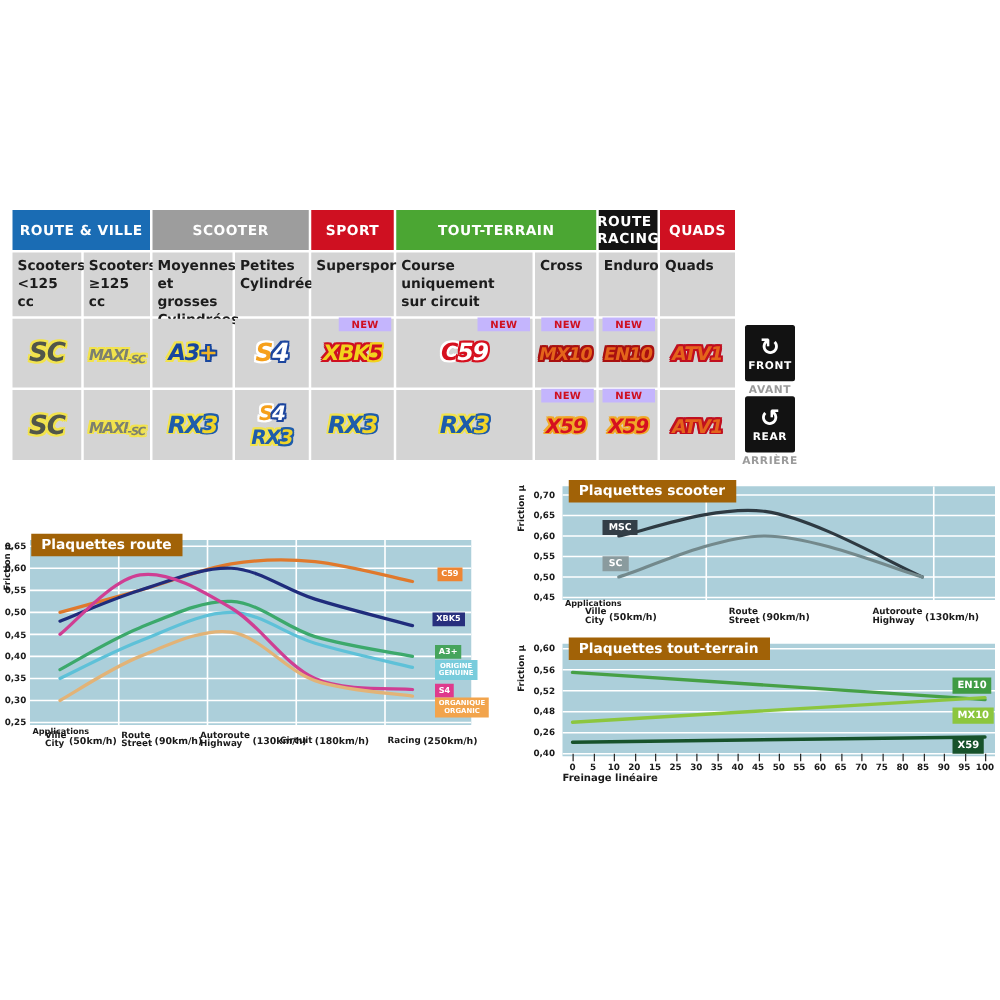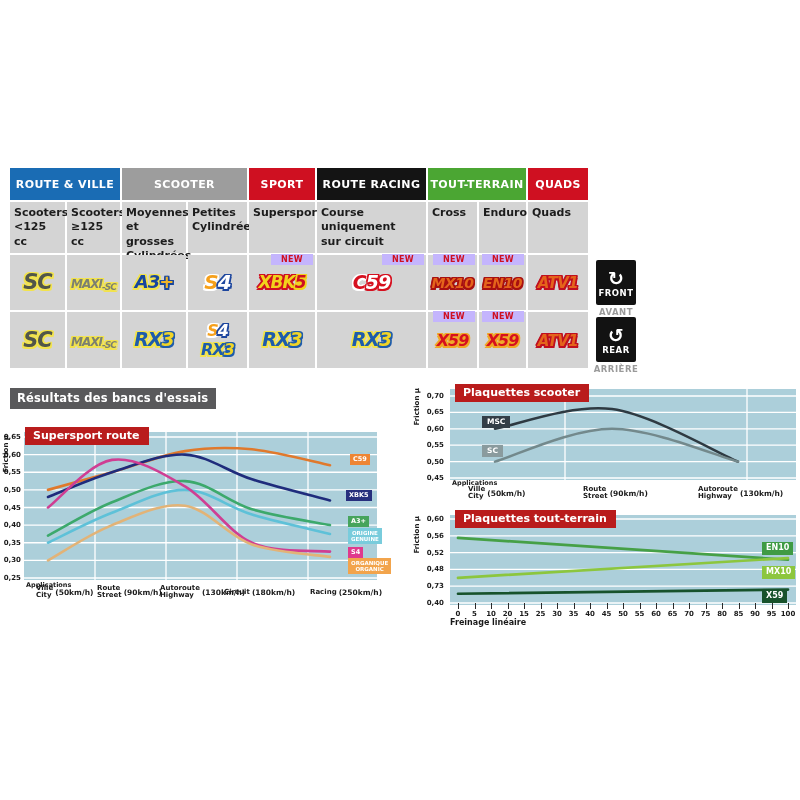--- a/index.html
+++ b/index.html
@@ -54,21 +54,21 @@
   .pos-fr { color:#9a9a9a; font-size:8.5px; font-weight:bold; letter-spacing:.5px; margin-top:2px; }
 
   
   .sect { position:absolute; left:10px; top:388px; background:#59595b; color:#fff;
           font-size:11.5px; font-weight:bold; padding:3px 8px 4px 7px; letter-spacing:.2px; }
 
   
   .chart { position:absolute; color:#1a1a1a; }
   .plot { position:absolute; background:#accfda; }
   .plot svg { position:absolute; left:0; top:0; }
-  .ctitle { position:absolute; background:#b91c1c; color:#fff; font-weight:bold;
+  .ctitle { position:absolute; background:#a16207; color:#fff; font-weight:bold;
             z-index:6; white-space:nowrap; }
   .ct1 { font-size:11px; padding:2px 9px 3px 8px; }
   .ylab { position:absolute; writing-mode:vertical-rl; transform:rotate(180deg);
           font-size:7px; font-weight:bold; z-index:7; }
   .ytick { position:absolute; font-size:7px; font-weight:bold; text-align:right; }
   .chip { position:absolute; color:#fff; font-weight:bold; z-index:5; text-align:center;
           line-height:1.1; white-space:nowrap; }
   .xlbl { position:absolute; display:flex; align-items:center; font-weight:bold; font-size:7.5px; }
   .xlbl .two { font-size:7px; line-height:1.05; text-align:left; margin-right:2px; }
   .xnote { position:absolute; font-size:6.5px; font-weight:bold; }
@@ -78,22 +78,22 @@
 </style>
 </head>
 <body>
 
 <div class="page">
 
   <div class="tgrid" id="tbl-grid">
       <div class="hcell" style="background: rgb(26, 108, 180); grid-column: span 2;">ROUTE &amp; VILLE</div>
       <div class="hcell" style="background: rgb(157, 157, 157); grid-column: span 2;">SCOOTER</div>
       <div class="hcell" style="background: rgb(207, 16, 33); grid-column: span 1;">SPORT</div>
+      <div class="hcell" style="background: rgb(75, 166, 51); grid-column: span 2;">TOUT-TERRAIN</div>
       <div class="hcell" style="background: rgb(20, 20, 20); grid-column: span 1;">ROUTE RACING</div>
-      <div class="hcell" style="background: rgb(75, 166, 51); grid-column: span 2;">TOUT-TERRAIN</div>
       <div class="hcell" style="background: rgb(207, 16, 33); grid-column: span 1;">QUADS</div>
       <div class="shcell">Scooters
 &lt;125 cc</div>
       <div class="shcell">Scooters
 ≥125 cc</div>
       <div class="shcell">Moyennes
 et grosses
 Cylindrées</div>
       <div class="shcell">Petites
 Cylindrées</div>
@@ -175,21 +175,20 @@
     <div class="pos-fr">AVANT</div>
   </div>
   <div class="pos-block" style="top:317px">
     <div class="pos-square">
       <div class="pos-glyph">↺</div>
       <div class="pos-en">REAR</div>
     </div>
     <div class="pos-fr">ARRIÈRE</div>
   </div>
 
-  <div class="sect">Résultats des bancs d'essais</div>
 
   <div class="chart" id="chart-route" style="left:0;top:425px;width:400px;height:200px">
     <div class="ylab" style="left:2px;top:10px">Friction μ</div>
     <div class="plot" id="route-plot" style="left:24px;top:7px;width:353px;height:148px">
         <svg width="353" height="148" viewBox="0 0 353 148">
           <line x1="0" y1="5" x2="353" y2="5" stroke="#ffffff" stroke-width="1.3"></line>
           <line x1="0" y1="22.625000000000014" x2="353" y2="22.625000000000014" stroke="#ffffff" stroke-width="1.3"></line>
           <line x1="0" y1="40.24999999999999" x2="353" y2="40.24999999999999" stroke="#ffffff" stroke-width="1.3"></line>
           <line x1="0" y1="57.87500000000001" x2="353" y2="57.87500000000001" stroke="#ffffff" stroke-width="1.3"></line>
           <line x1="0" y1="75.5" x2="353" y2="75.5" stroke="#ffffff" stroke-width="1.3"></line>
@@ -222,21 +221,21 @@
           <div>GENUINE</div>
         </div>
         <div class="chip" style="background: rgb(223, 58, 141); left: 324px; top: 115px; font-size: 6.5px; padding: 2px 3px;">
           <div>S4</div>
         </div>
         <div class="chip" style="background: rgb(242, 164, 76); left: 324px; top: 126px; font-size: 5.5px; padding: 2px 3px;">
           <div>ORGANIQUE</div>
           <div>ORGANIC</div>
         </div>
       </div>
-    <div class="ctitle ct1" style="left:25px;top:2px">Supersport route</div>
+    <div class="ctitle ct1" style="left:25px;top:2px">Plaquettes route</div>
     <div class="xnote" style="left:26px;top:156px">Applications</div>
   <div class="ytick" style="left: 0px; width: 21px; top: 8px;">0,65</div>
       <div class="ytick" style="left: 0px; width: 21px; top: 25.625px;">0,60</div>
       <div class="ytick" style="left: 0px; width: 21px; top: 43.25px;">0,55</div>
       <div class="ytick" style="left: 0px; width: 21px; top: 60.875px;">0,50</div>
       <div class="ytick" style="left: 0px; width: 21px; top: 78.5px;">0,45</div>
       <div class="ytick" style="left: 0px; width: 21px; top: 96.125px;">0,40</div>
       <div class="ytick" style="left: 0px; width: 21px; top: 113.75px;">0,35</div>
       <div class="ytick" style="left: 0px; width: 21px; top: 131.375px;">0,30</div>
       <div class="ytick" style="left: 0px; width: 21px; top: 149px;">0,25</div>
@@ -329,21 +328,21 @@
         <div class="chip" style="background: rgb(23, 82, 43); left: 312px; top: 75px; font-size: 8px; padding: 2px 4px;">
           <div>X59</div>
         </div>
       </div>
     <div class="ctitle ct1" style="left:45px;top:2px">Plaquettes tout-terrain</div>
     <div class="xaxis-title" style="left:40px;top:110px">Freinage linéaire</div>
   <div class="ytick" style="left: 8px; width: 26px; top: 7px;">0,60</div>
       <div class="ytick" style="left: 8px; width: 26px; top: 23.8px;">0,56</div>
       <div class="ytick" style="left: 8px; width: 26px; top: 40.6px;">0,52</div>
       <div class="ytick" style="left: 8px; width: 26px; top: 57.4px;">0,48</div>
-      <div class="ytick" style="left: 8px; width: 26px; top: 74.2px;">0,73</div>
+      <div class="ytick" style="left: 8px; width: 26px; top: 74.2px;">0,26</div>
       <div class="ytick" style="left: 8px; width: 26px; top: 91px;">0,40</div>
       <div class="xtickmark" style="left: 48px; top: 95px;"></div>
       <div class="xticknum" style="left: 40px; top: 102px;">0</div>
       <div class="xtickmark" style="left: 64.5px; top: 95px;"></div>
       <div class="xticknum" style="left: 56.5px; top: 102px;">5</div>
       <div class="xtickmark" style="left: 81px; top: 95px;"></div>
       <div class="xticknum" style="left: 73px; top: 102px;">10</div>
       <div class="xtickmark" style="left: 97.5px; top: 95px;"></div>
       <div class="xticknum" style="left: 89.5px; top: 102px;">20</div>
       <div class="xtickmark" style="left: 114px; top: 95px;"></div>

